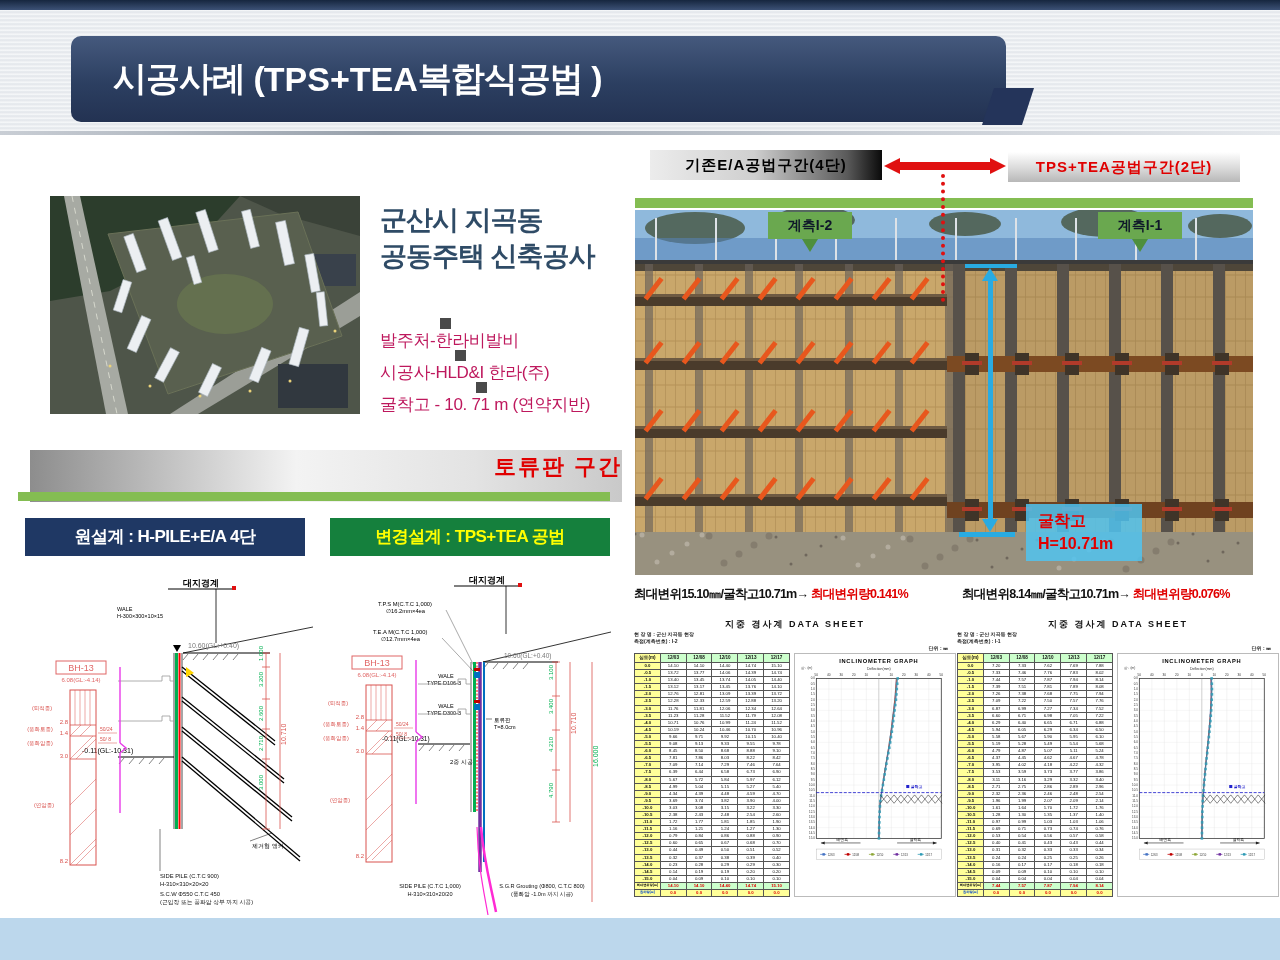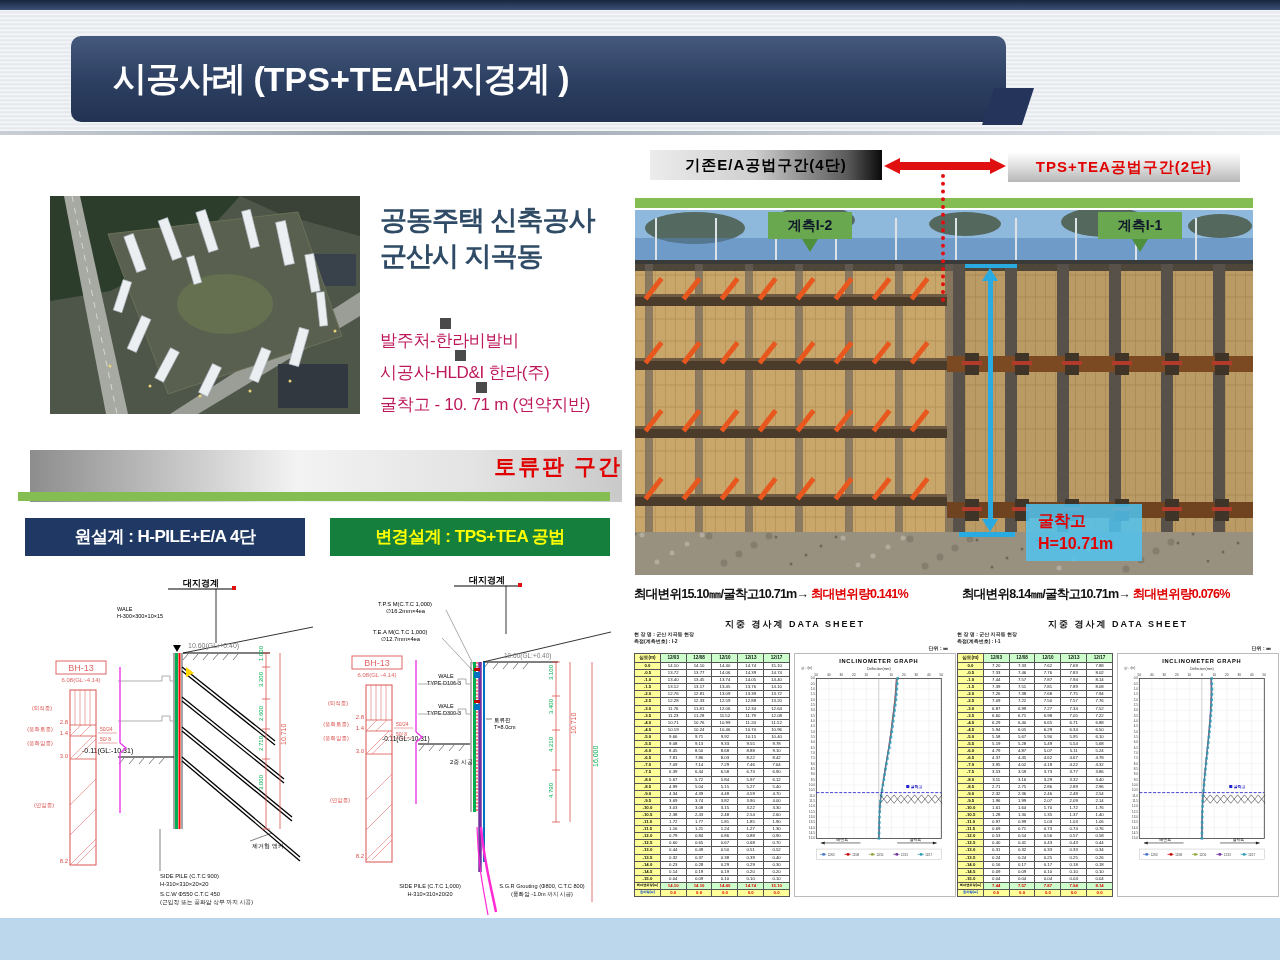--- a/index.html
+++ b/index.html
@@ -100,21 +100,21 @@
 </head>
 <body>
 
 <div id="slide">
 
   <div class="abs" id="top-strip"></div>
   <div class="abs" id="header-bg"></div>
   <div class="abs" id="title-box">
       <span>시공사례 ( </span>
       <span class="strong">TPS+TEA</span>
-      <span> 대지경계 )</span>
+      <span> 복합식공법 )</span>
     </div>
   <div class="abs" id="corner-shape"></div>
   <div class="abs" id="header-line"></div>
 
   <div class="abs" id="label-existing">기존E/A공법구간(4단)</div>
   <div class="abs" id="red-arrow">
     <div class="tl"></div>
       <div class="bar"></div>
       <div class="tr"></div>
   </div>
@@ -154,22 +154,22 @@
           <circle cx="150" cy="200" r="1.5"></circle>
           <circle cx="200" cy="195" r="1.5"></circle>
           <circle cx="60" cy="170" r="1.5"></circle>
           <circle cx="240" cy="185" r="1.5"></circle>
           <circle cx="285" cy="135" r="1.5"></circle>
         </g>
     </svg>
   </div>
 
   <div class="abs" id="proj-title">
+    <div>군산시 지곡동</div>
     <div>공동주택 신축공사</div>
-    <div>군산시 지곡동</div>
   </div>
   <div class="bullet" style="top:318px">
     <span class="sq"></span>
     <span>발주처-한라비발비</span>
     </div>
   <div class="bullet" style="top:350px">
     <span class="sq"></span>
     <span>시공사-HLD&amp;I 한라(주)</span>
     </div>
   <div class="bullet" style="top:382px">

